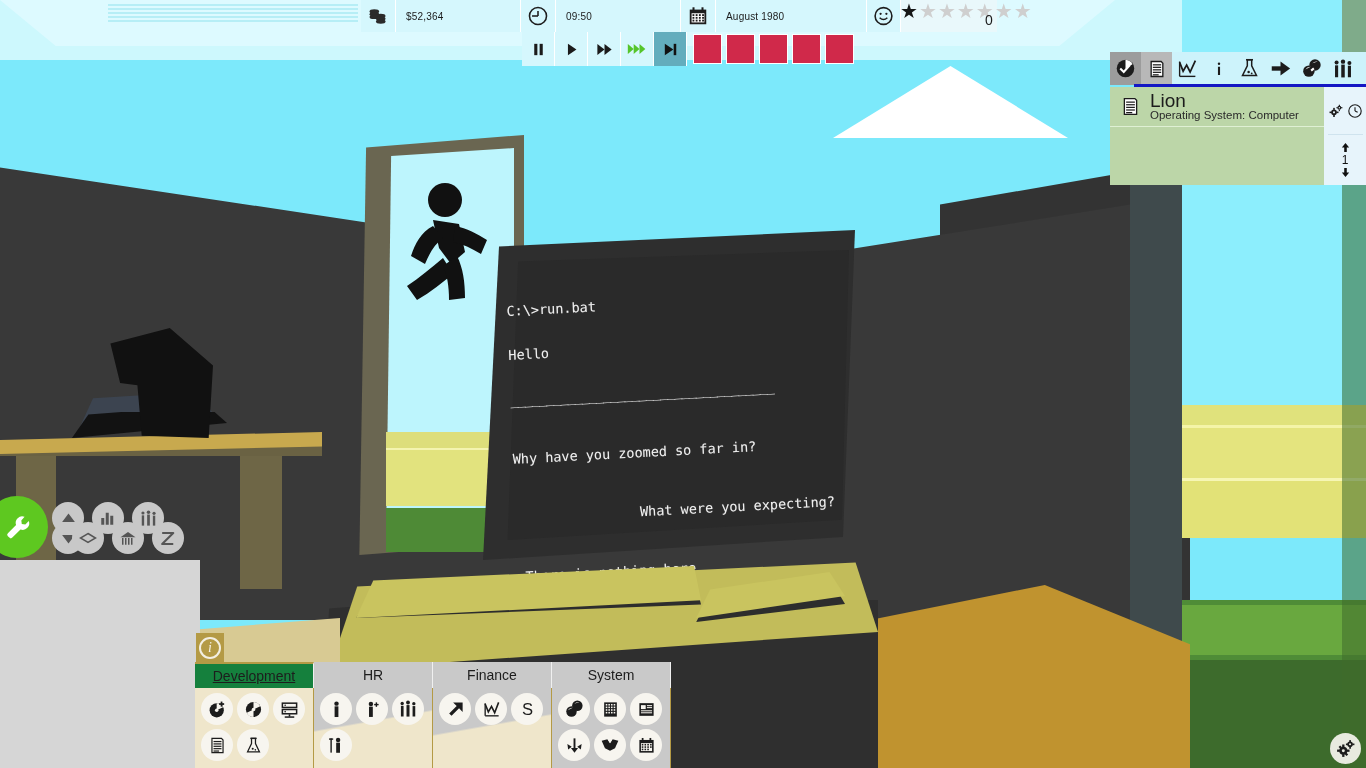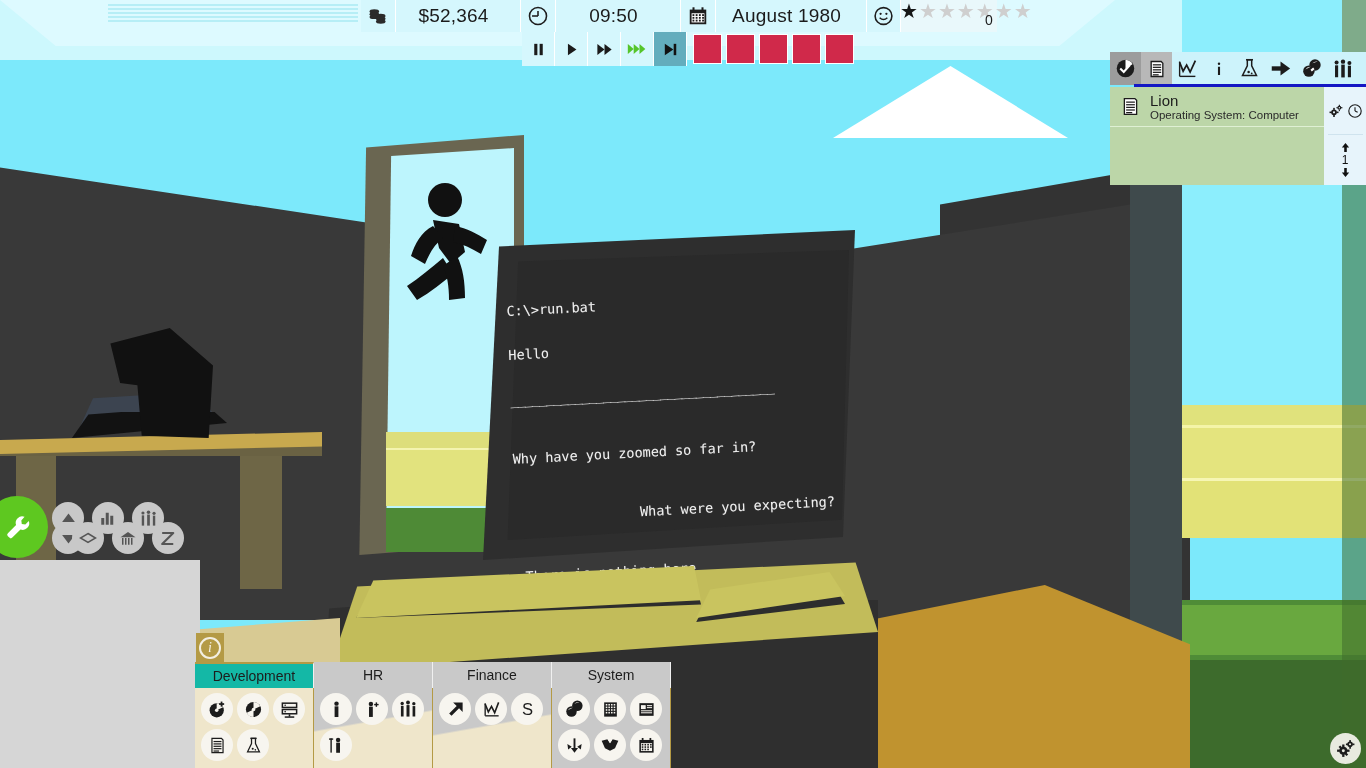--- a/index.html
+++ b/index.html
@@ -170,21 +170,21 @@
   .ceil-lines { position:absolute; left:108px; top:4px; width:250px; height:16px; }
   .ceil-lines div { height:1.5px; background:#b6eef6; margin-bottom:2.5px; }
 
   
   .hud-top { position:absolute; left:361px; top:0; height:32px; display:flex; align-items:stretch; }
   .hud-cell {
     background:#d5f7fd; display:flex; align-items:center; border-right:1px solid #ffffff;
     padding:0 10px; font-size:15px; color:#1b1b1b;
   }
   .hud-cell.icon-cell { padding:0 6px; }
-  .hud-val { min-width:104px; text-align:center; padding-right:9px; font-size:19px; letter-spacing:.2px;}
+  .hud-val { min-width:104px; text-align:left; padding-right:9px; font-size:10px; letter-spacing:.2px;}
   .green-top { position:absolute; left:361px; top:0; width:636px; height:5px; background:#5ec820; }
   .hud-smile { width:34px; display:flex; align-items:center; justify-content:center; }
   .stars { position:absolute; left:900px; top:1px; display:flex; gap:1px; }
   .star { font-size:20px; line-height:20px; color:#cfcfcf; }
   .star.on { color:#161616; }
   .rating-num { position:absolute; left:985px; top:12px; font-size:14px; color:#1a1a1a; }
   .hud-rating-bg { position:absolute; left:852px; top:0; width:145px; height:32px; background:#e9f8fb; }
 
   
   .speed-row { position:absolute; left:522px; top:32px; height:34px; display:flex; }
@@ -209,21 +209,21 @@
   
   .proj-panel { position:absolute; left:1110px; top:87px; width:256px; }
   .proj-rowwrap { display:flex; }
   .proj-left { width:214px; background:#bcd6a8; }
   .proj-row {
     display:flex; align-items:center; height:40px; border-bottom:1px solid #dff0d4;
     background:#bcd6a8;
   }
   .proj-row .pico { width:40px; display:flex; align-items:center; justify-content:center; }
   .proj-txt { display:flex; flex-direction:column; justify-content:center; }
-  .proj-title { font-size:15px; color:#1c1c1c; line-height:17px; }
+  .proj-title { font-size:19px; color:#1c1c1c; line-height:17px; }
   .proj-sub { font-size:11.5px; color:#2a2a2a; line-height:13px; }
   .proj-side {
     width:42px; background:#e7f4fb; display:flex; flex-direction:column; align-items:center;
   }
   .side-top { height:48px; display:flex; align-items:center; justify-content:center; gap:3px; border-bottom:1px solid #cfe3ee;}
   .side-mid { height:50px; display:flex; flex-direction:column; align-items:center; justify-content:center; font-size:12px; color:#111; }
   .panel-row-core { height:40px; display:flex; align-items:center; background:#bcd6a8; }
   .core-side { width:42px; background:#e7f4fb; height:40px; }
   .panel-bottom-strip { width:214px; height:17px; background:#bcd6a8; }
 
@@ -235,21 +235,21 @@
   .rnav { position:absolute; border-radius:50%; background:#c8c8c8;
     display:flex; align-items:center; justify-content:center; color:#4f4f4f; }
 
   
   .bottom-bar { position:absolute; left:195px; top:662px; width:476px; height:106px; }
   .tabs { display:flex; height:26px; }
   .tab {
     flex:1; display:flex; align-items:center; justify-content:center;
     font-size:14px; color:#1d1d1d; background:#c9c9c9; border-right:1px solid #f0f0f0;
   }
-  .tab.active { background:#14b8a6; border-top:2px solid #b49a45; }
+  .tab.active { background:#15803d; border-top:2px solid #b49a45;text-decoration:underline; }
   .groups { display:flex; height:80px; }
   .group { flex:1; border-right:1px solid #b49a45; padding:5px 4px 0 6px; }
   .group.g-dev  { background:#efe6cb; }
   .group.g-hr   { background:linear-gradient(170deg,#c9c9c9 0%,#c9c9c9 42%,#efe6cb 44%,#efe6cb 100%); }
   .group.g-fin  { background:linear-gradient(170deg,#c9c9c9 0%,#c9c9c9 46%,#efe6cb 48%,#efe6cb 100%); }
   .group.g-mkt  { background:#c9c9c9; }
   .grow { display:flex; gap:4px; margin-bottom:4px; }
   .gbtn { width:32px; height:32px; border-radius:50%; background:#f7f5ef;
     display:flex; align-items:center; justify-content:center; }
   .info-btn {

